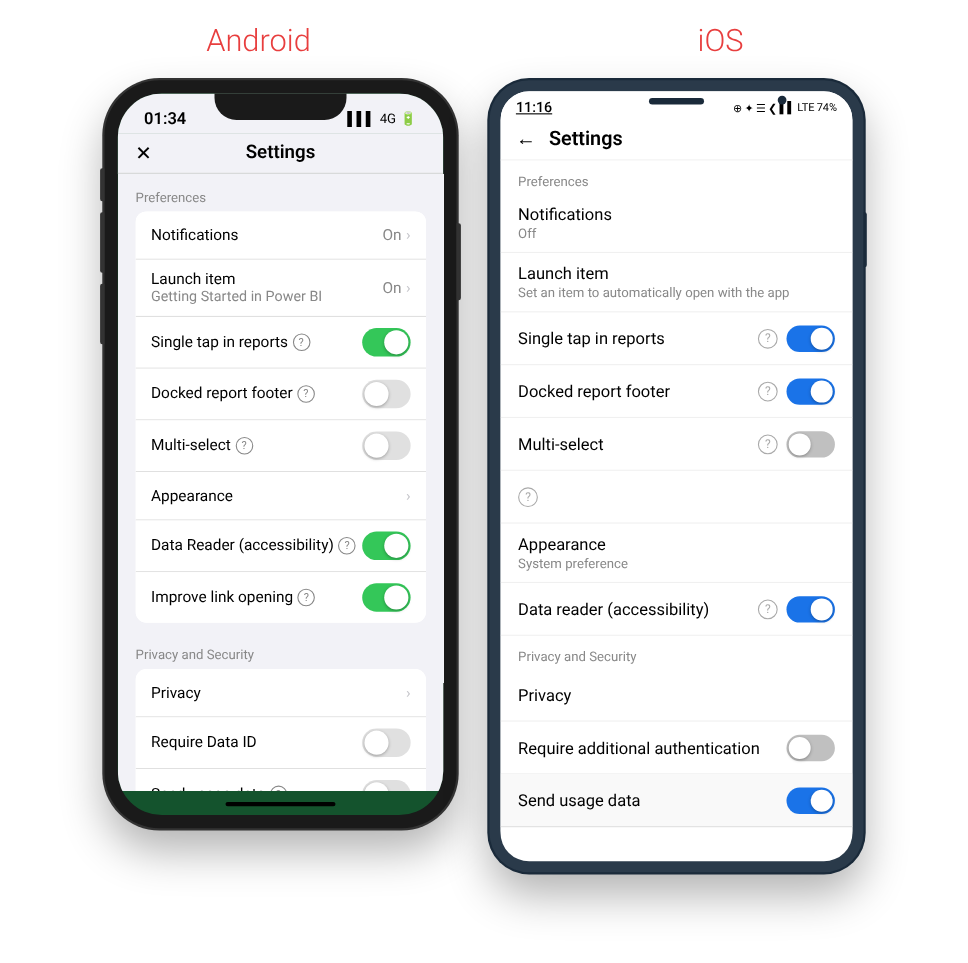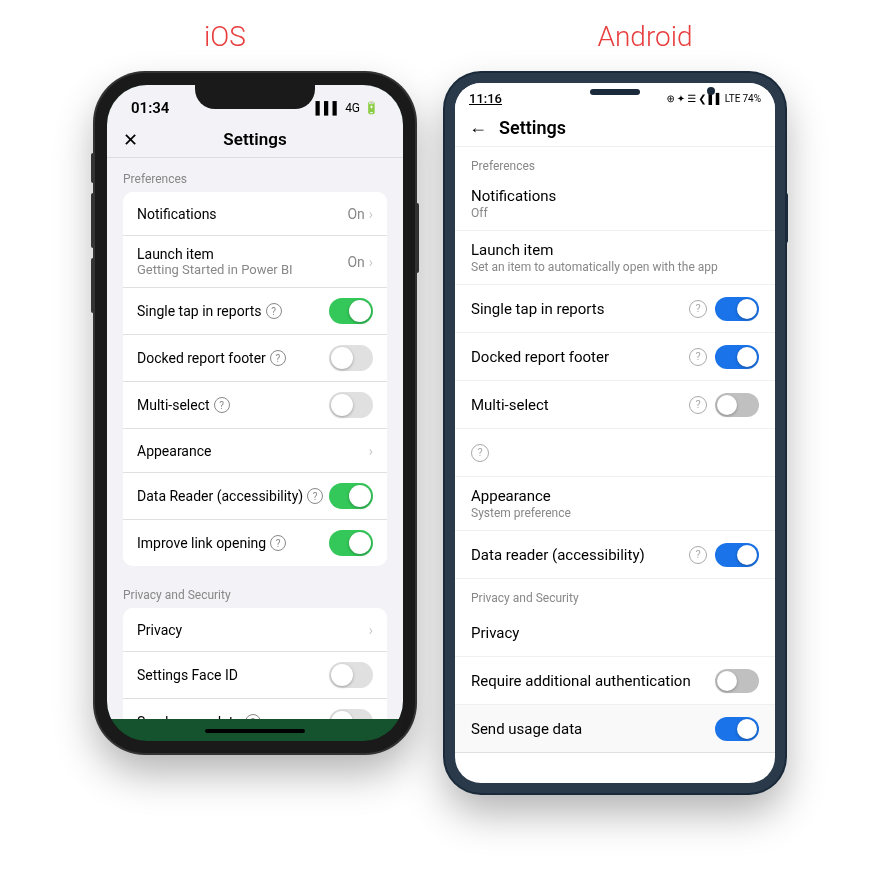--- a/index.html
+++ b/index.html
@@ -384,22 +384,22 @@
       display: flex;
       align-items: center;
       justify-content: center;
       flex-shrink: 0;
     }
   </style>
 </head>
 <body>
 
 <div class="page-header">
+  <span class="platform-title" style="width:340px; text-align:center;">Android</span>
   <span class="platform-title" style="width:320px; text-align:center;">iOS</span>
-  <span class="platform-title" style="width:340px; text-align:center;">Android</span>
 </div>
 
 <div class="phones-container">
 
   <div class="ios-phone">
     <div class="ios-side-btn-left"></div>
     <div class="ios-side-btn-left2"></div>
     <div class="ios-side-btn-left3"></div>
     <div class="ios-side-btn-right"></div>
     <div class="ios-screen">
@@ -518,21 +518,21 @@
             <div class="ios-setting-left">
               <span class="ios-setting-label">Privacy</span>
             </div>
             <div class="ios-setting-right">
               <span class="ios-chevron">›</span>
             </div>
           </div>
 
           <div class="ios-setting-row">
             <div class="ios-setting-left">
-              <span class="ios-setting-label">Settings Face ID</span>
+              <span class="ios-setting-label">Require Data ID</span>
             </div>
             <div class="ios-toggle off">
               <div class="ios-toggle-thumb"></div>
             </div>
           </div>
 
           <div class="ios-setting-row">
             <div class="ios-setting-left">
               <div style="display:flex;align-items:center;gap:4px;">
                 <span class="ios-setting-label">Send usage data</span>

